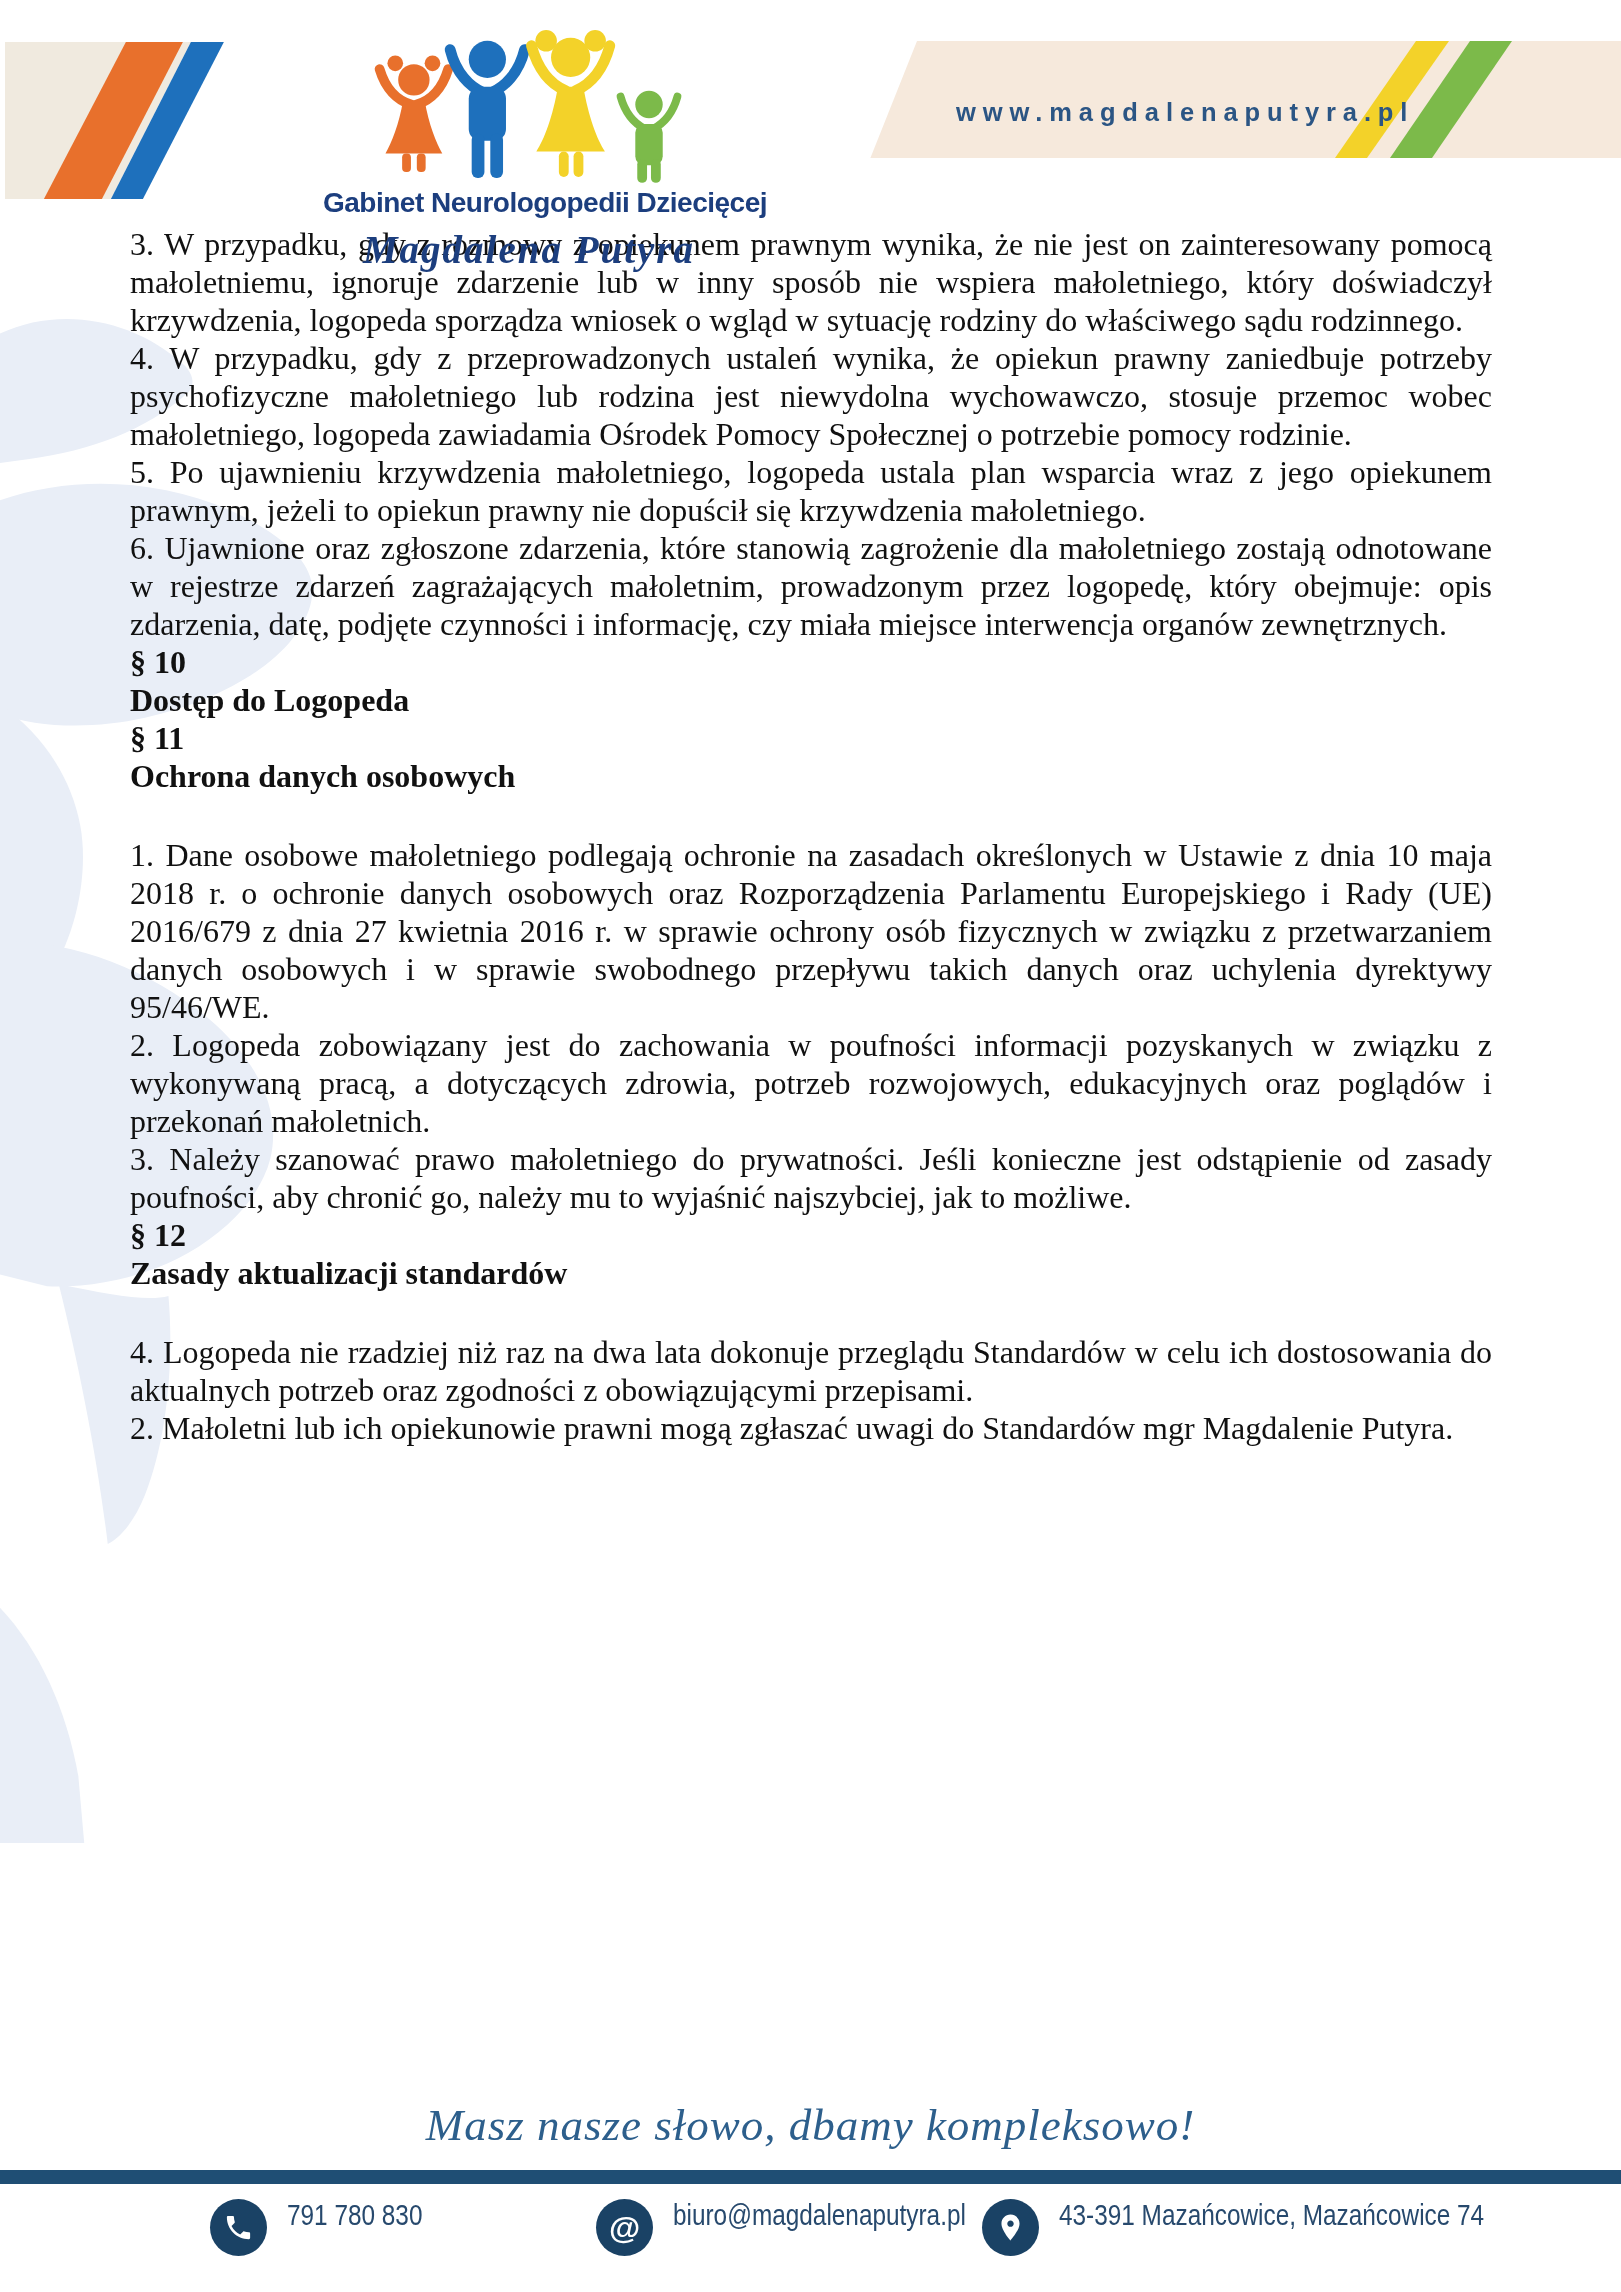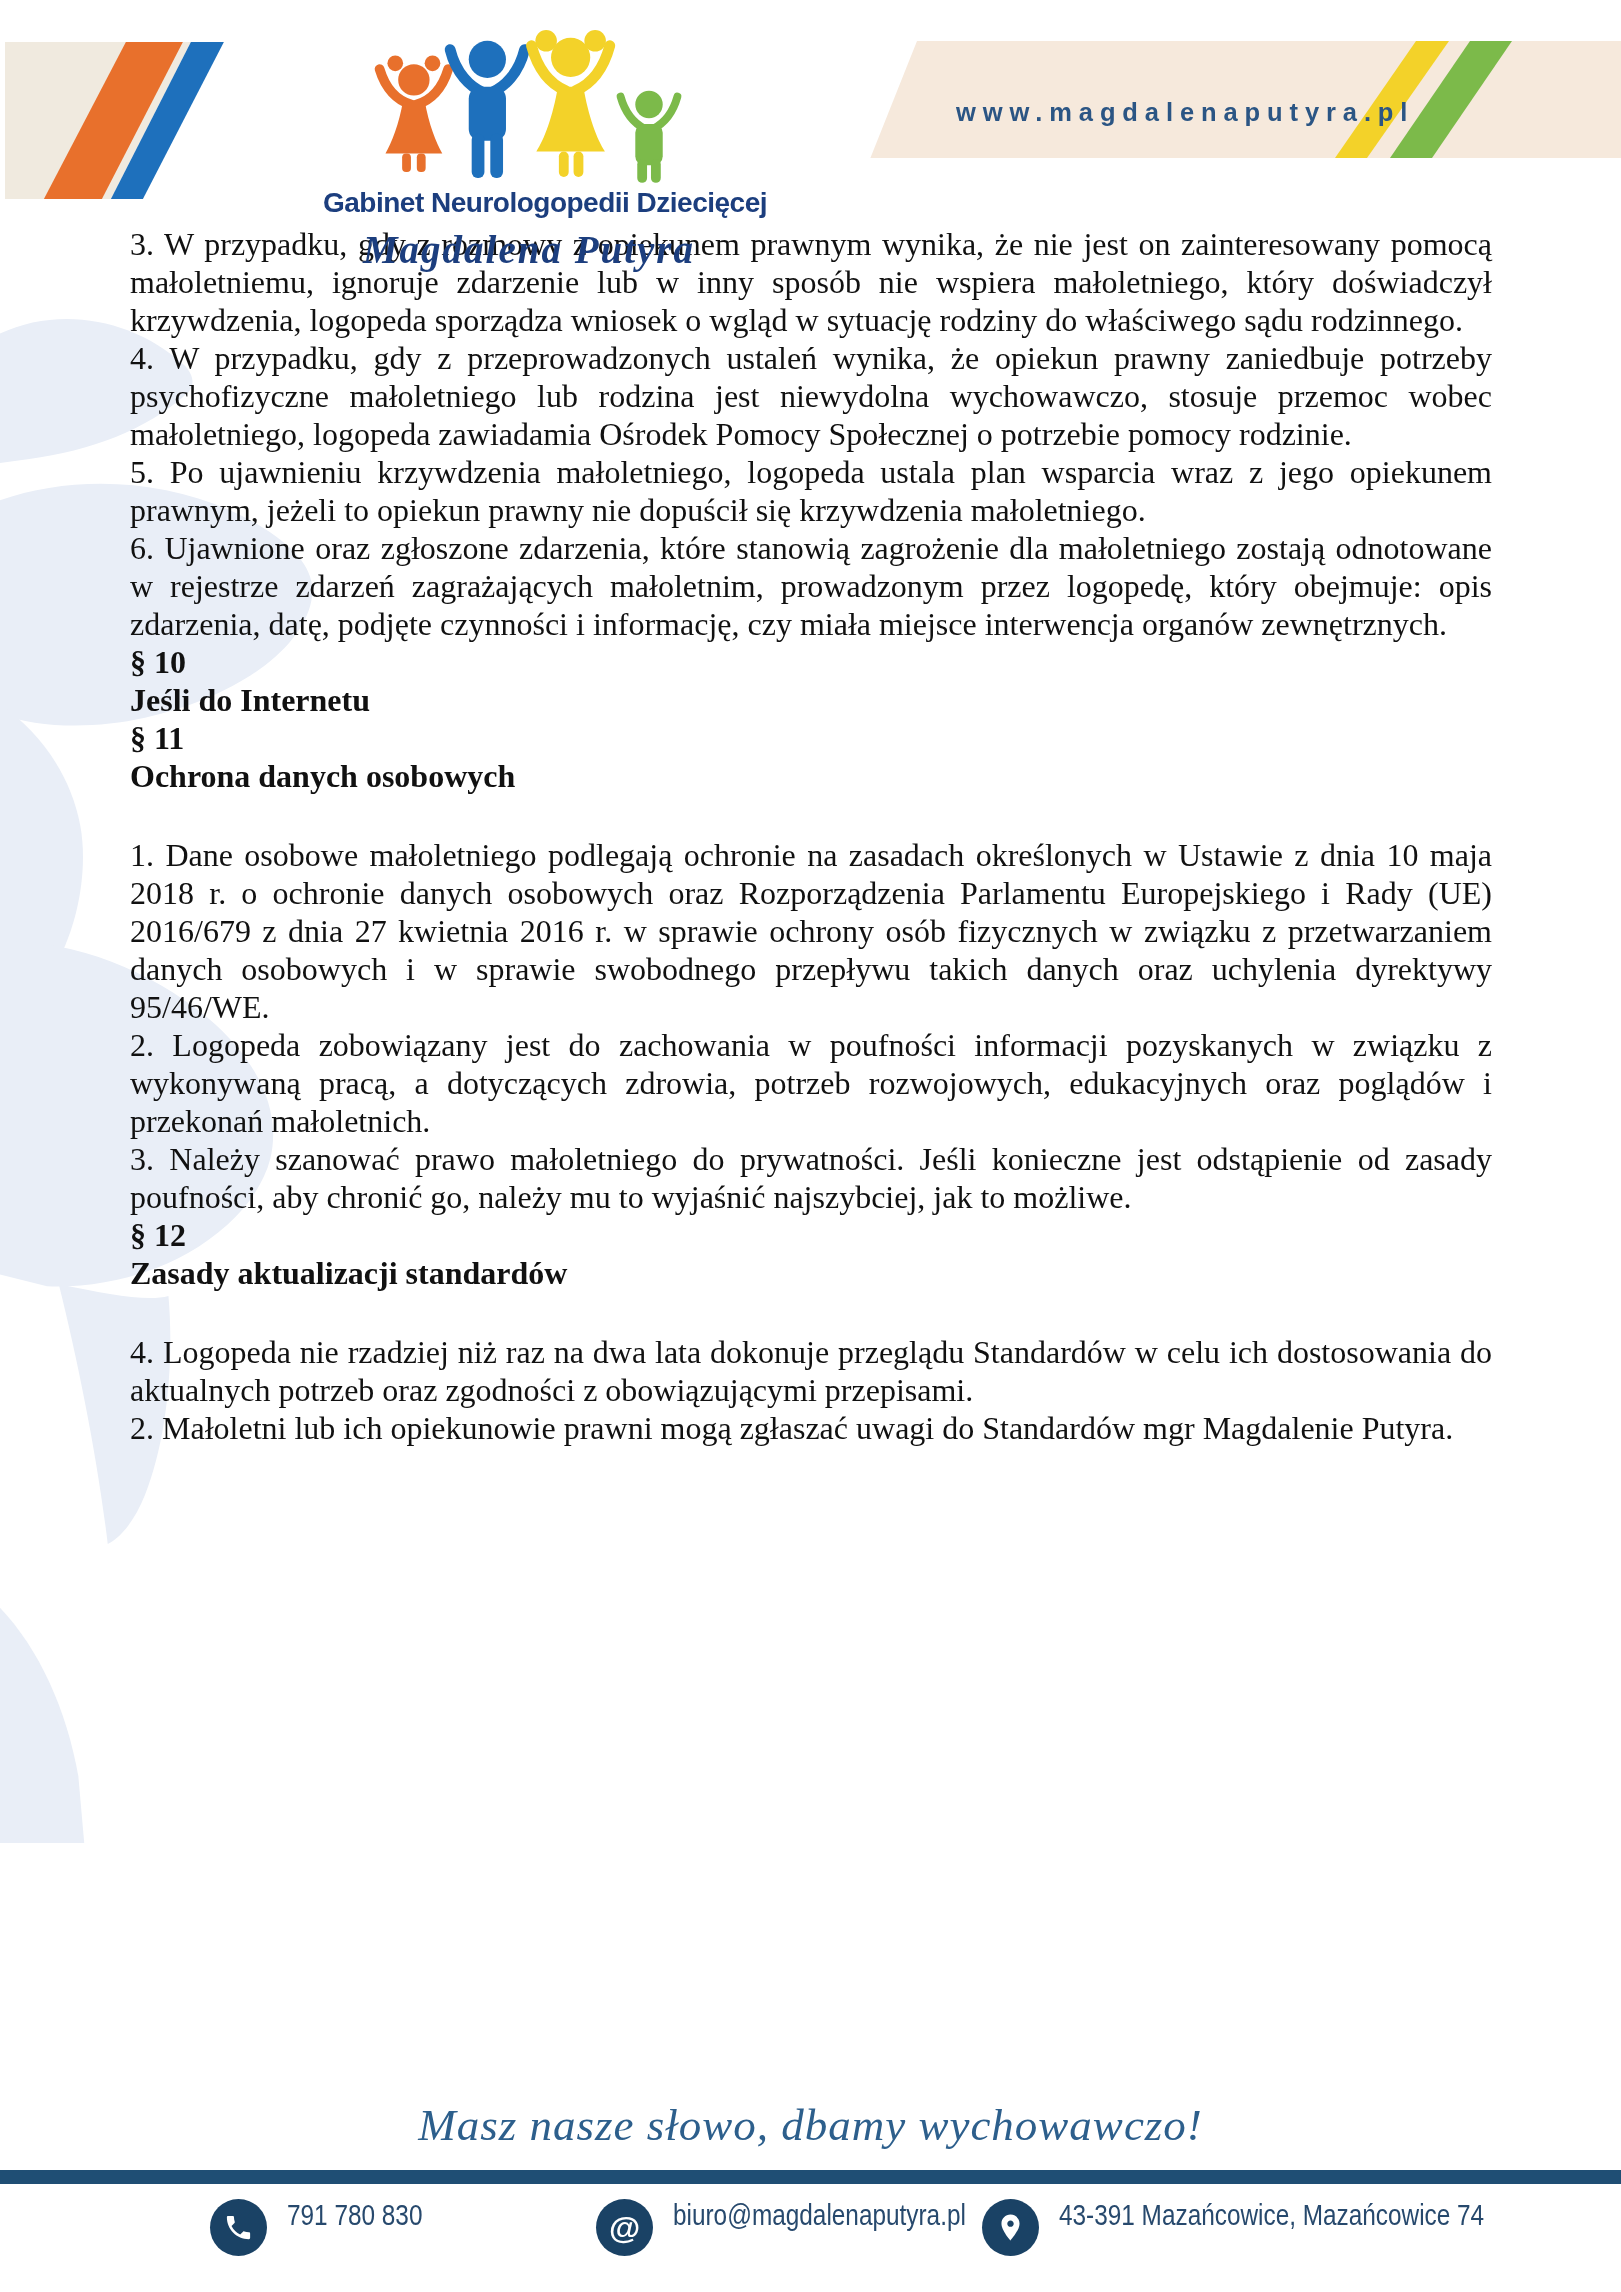--- a/index.html
+++ b/index.html
@@ -134,39 +134,39 @@
   <div class="script">Magdalena Putyra</div>
 </div>
 
 <div class="doc">
   <p>3. W przypadku, gdy z rozmowy z opiekunem prawnym wynika, że nie jest on zainteresowany pomocą małoletniemu, ignoruje zdarzenie lub w inny sposób nie wspiera małoletniego, który doświadczył krzywdzenia, logopeda sporządza wniosek o wgląd w sytuację rodziny do właściwego sądu rodzinnego.</p>
   <p>4. W przypadku, gdy z przeprowadzonych ustaleń wynika, że opiekun prawny zaniedbuje potrzeby psychofizyczne małoletniego lub rodzina jest niewydolna wychowawczo, stosuje przemoc wobec małoletniego, logopeda zawiadamia Ośrodek Pomocy Społecznej o potrzebie pomocy rodzinie.</p>
   <p>5. Po ujawnieniu krzywdzenia małoletniego, logopeda ustala plan wsparcia wraz z jego opiekunem prawnym, jeżeli to opiekun prawny nie dopuścił się krzywdzenia małoletniego.</p>
   <p>6. Ujawnione oraz zgłoszone zdarzenia, które stanowią zagrożenie dla małoletniego zostają odnotowane w rejestrze zdarzeń zagrażających małoletnim, prowadzonym przez logopedę, który obejmuje: opis zdarzenia, datę, podjęte czynności i informację, czy miała miejsce interwencja organów zewnętrznych.</p>
 
   <p class="sec-num">§ 10</p>
-  <p class="sec-title">Jeśli do Internetu</p>
+  <p class="sec-title">Dostęp do Logopeda</p>
 
   <p class="sec-num">§ 11</p>
   <p class="sec-title">Ochrona danych osobowych</p>
   <div class="sec-body">
     <p>1. Dane osobowe małoletniego podlegają ochronie na zasadach określonych w Ustawie z dnia 10 maja 2018 r. o ochronie danych osobowych oraz Rozporządzenia Parlamentu Europejskiego i Rady (UE) 2016/679 z dnia 27 kwietnia 2016 r. w sprawie ochrony osób fizycznych w związku z przetwarzaniem danych osobowych i w sprawie swobodnego przepływu takich danych oraz uchylenia dyrektywy 95/46/WE.</p>
     <p>2. Logopeda zobowiązany jest do zachowania w poufności informacji pozyskanych w związku z wykonywaną pracą, a dotyczących zdrowia, potrzeb rozwojowych, edukacyjnych oraz poglądów i przekonań małoletnich.</p>
     <p>3. Należy szanować prawo małoletniego do prywatności. Jeśli konieczne jest odstąpienie od zasady poufności, aby chronić go, należy mu to wyjaśnić najszybciej, jak to możliwe.</p>
   </div>
 
   <p class="sec-num">§ 12</p>
   <p class="sec-title">Zasady aktualizacji standardów</p>
   <div class="sec-body">
     <p>4. Logopeda nie rzadziej niż raz na dwa lata dokonuje przeglądu Standardów w celu ich dostosowania do aktualnych potrzeb oraz zgodności z obowiązującymi przepisami.</p>
     <p>2. Małoletni lub ich opiekunowie prawni mogą zgłaszać uwagi do Standardów mgr Magdalenie Putyra.</p>
   </div>
 </div>
 
-<div class="tagline">Masz nasze słowo, dbamy wychowawczo!</div>
+<div class="tagline">Masz nasze słowo, dbamy kompleksowo!</div>
 <div class="footer-bar"></div>
 
 <div class="contact c-phone">
   <div class="bubble">
     <svg viewBox="0 0 24 24">
         <path d="M6.6,10.8c1.5,2.9,3.8,5.2,6.7,6.7l2.2-2.2c0.3-0.3,0.7-0.4,1-0.2c1.1,0.4,2.3,0.6,3.5,0.6 c0.6,0,1,0.4,1,1V20c0,0.6-0.4,1-1,1C10.6,21,3,13.4,3,4c0-0.6,0.4-1,1-1h3.5c0.6,0,1,0.4,1,1c0,1.2,0.2,2.4,0.6,3.5 c0.1,0.3,0,0.7-0.2,1L6.6,10.8z"></path>
       </svg>
   </div>
   <span class="txt">791 780 830</span>
 </div>

